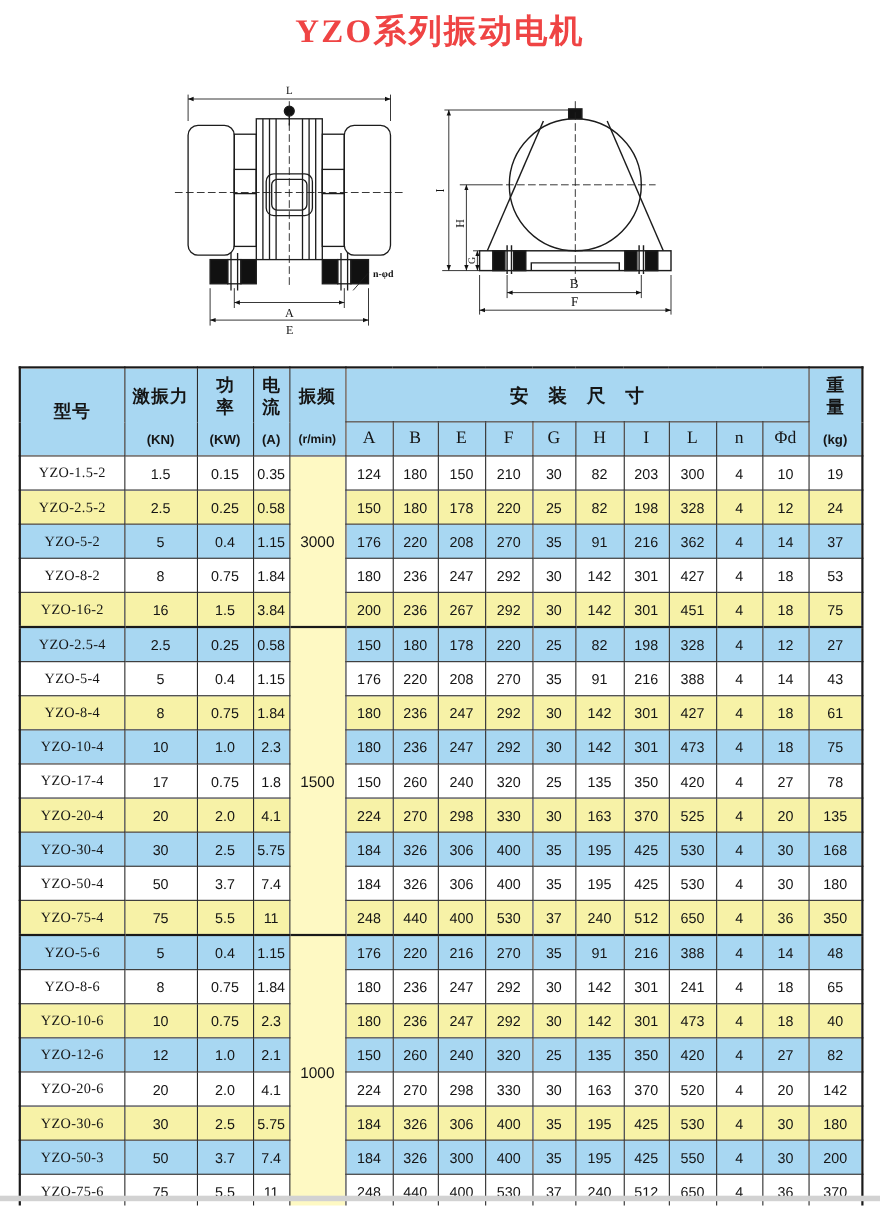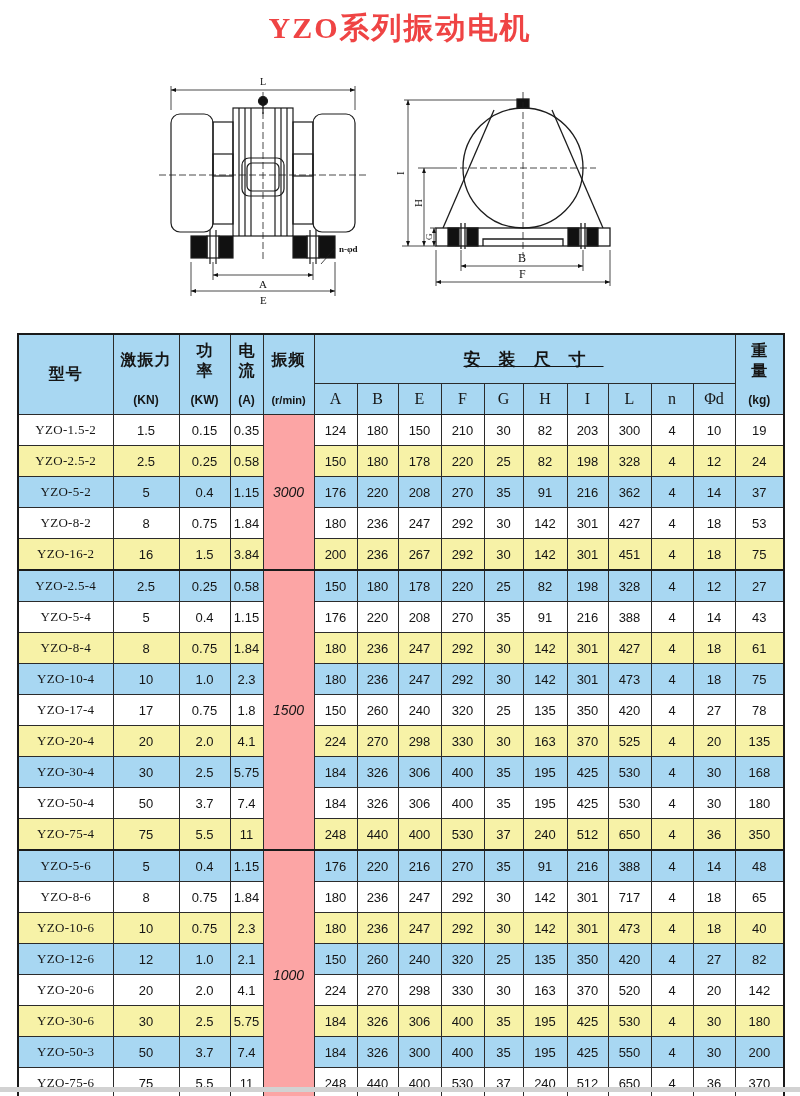--- a/index.html
+++ b/index.html
@@ -21,29 +21,29 @@
   .specs{position:absolute;left:17px;top:333px;}
   table{border-collapse:collapse;table-layout:fixed;width:766px;border:2px solid #1a1a1a;}
   th,td{border:1px solid #2b2b2b;text-align:center;vertical-align:middle;padding:0;overflow:hidden;}
   thead th{background:#A8D7F2;font-weight:bold;}
   .hwrap{height:79px;display:flex;flex-direction:column;}
   .hmain{flex:1;display:flex;align-items:center;justify-content:center;font-size:16px;letter-spacing:1px;}
   .hunit{height:28px;display:flex;align-items:center;justify-content:center;font-size:12px;letter-spacing:0;}
   .hunit.small{font-size:11px;text-align:center;}
   .vstack{display:inline-block;width:1.1em;word-break:break-all;line-height:1.2;letter-spacing:0;}
   th.mount{height:48px;font-size:17px;}
-  th.mount span{letter-spacing:18px;display:inline-block;margin-right:-18px;text-decoration:underline;}
+  th.mount span{letter-spacing:18px;display:inline-block;margin-right:-18px;}
   th.dimh{height:30px;font-family:"Liberation Serif","DejaVu Serif",serif;font-weight:normal;font-size:16px;}
   tbody td{height:30px;font-size:13px;}
   tbody td.model{font-size:13px;letter-spacing:0.3px;font-family:Liberation Serif, serif;}
   tbody td.freq-col{font-size:14px;}
   tr.bg-w td{background:#ffffff;}
   tr.bg-y td{background:#F7F2A7;}
   tr.bg-b td{background:#A8D7F2;}
-  tbody td.freq-col{background:#fca5a5;font-style:italic;}
+  tbody td.freq-col{background:#fef9c3;}
   tr.group-start td{border-top:2.5px solid #1a1a1a;}
   thead tr.hrow2 th{border-bottom:1.5px solid #1a1a1a;}
   .bottom-strip{position:absolute;left:0;top:1087px;width:800px;height:5px;background:#d2d2d2;}
 </style>
 </head>
 <body>
 
 <div class="title">YZO系列振动电机</div>
 
 <div class="drawings">
@@ -511,21 +511,21 @@
           <td>8</td>
           <td>0.75</td>
           <td>1.84</td>
           <td>180</td>
           <td>236</td>
           <td>247</td>
           <td>292</td>
           <td>30</td>
           <td>142</td>
           <td>301</td>
-          <td>717</td>
+          <td>241</td>
           <td>4</td>
           <td>18</td>
           <td>65</td>
         </tr>
         <tr class="bg-y">
           <td class="model">YZO-10-6</td>
           <td>10</td>
           <td>0.75</td>
           <td>2.3</td>
           <td>180</td>

